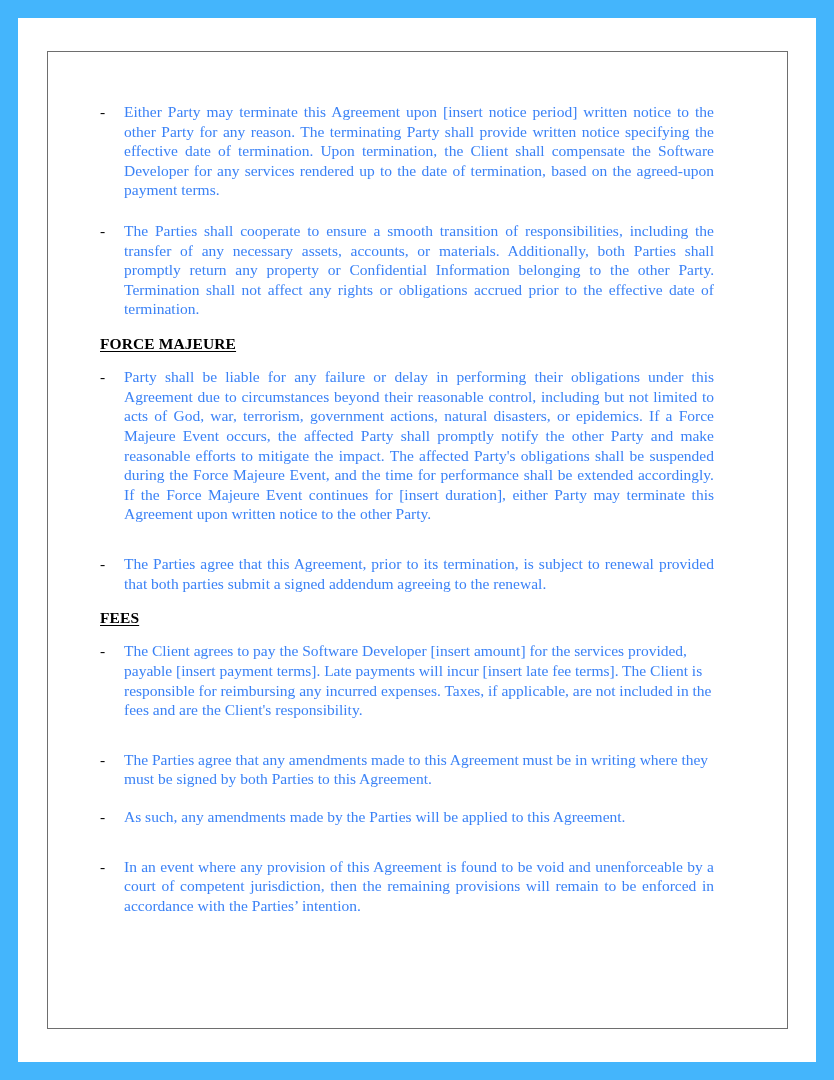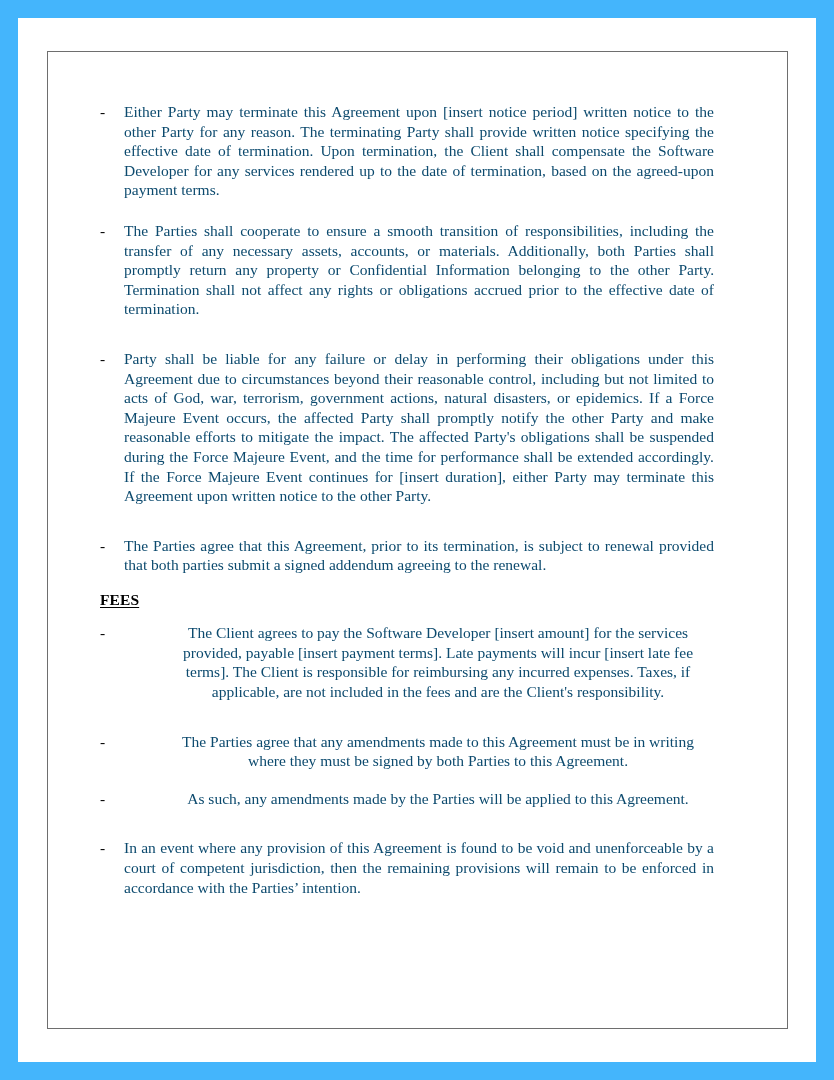--- a/index.html
+++ b/index.html
@@ -70,28 +70,27 @@
     flex: 0 0 auto;
     width: 24px;
     font-size: 15.5px;
     line-height: 1.265;
     color: #000;
   }
   .clause .clause-text {
     flex: 1 1 auto;
     font-size: 15.5px;
     line-height: 1.265;
-    color: #0c4a6e;
+    color: #3b82f6;
     text-align: justify;
     text-justify: inter-word;
     hyphens: none;
   }
   .clause.ragged .clause-text {
-    text-align: center;
-    margin-left: 38px;
+    text-align: left;
   }
 
   
   .sp-para   { height: 21px; }
   .sp-head   { height: 16px; }
   .sp-afterh { height: 14px; }
   .sp-small  { height: 18px; }
 </style>
 </head>
 <body>
@@ -106,20 +105,23 @@
       <div class="clause-text">Either Party may terminate this Agreement upon [insert notice period] written notice to the other Party for any reason. The terminating Party shall provide written notice specifying the effective date of termination. Upon termination, the Client shall compensate the Software Developer for any services rendered up to the date of termination, based on the agreed-upon payment terms.</div>
     </div>
     <div class="sp-para"></div>
 
     <div class="clause">
       <div class="dash">-</div>
       <div class="clause-text">The Parties shall cooperate to ensure a smooth transition of responsibilities, including the transfer of any necessary assets, accounts, or materials. Additionally, both Parties shall promptly return any property or Confidential Information belonging to the other Party. Termination shall not affect any rights or obligations accrued prior to the effective date of termination.</div>
     </div>
     <div class="sp-head"></div>
 
+    <div class="section-heading">
+      <span class="h-text">FORCE MAJEURE</span>
+    </div>
     <div class="sp-afterh"></div>
 
     <div class="clause">
       <div class="dash">-</div>
       <div class="clause-text">Party shall be liable for any failure or delay in performing their obligations under this Agreement due to circumstances beyond their reasonable control, including but not limited to acts of God, war, terrorism, government actions, natural disasters, or epidemics. If a Force Majeure Event occurs, the affected Party shall promptly notify the other Party and make reasonable efforts to mitigate the impact. The affected Party's obligations shall be suspended during the Force Majeure Event, and the time for performance shall be extended accordingly. If the Force Majeure Event continues for [insert duration], either Party may terminate this Agreement upon written notice to the other Party.</div>
     </div>
     <div class="sp-head"></div>
 
     <div class="sp-afterh"></div>
 

